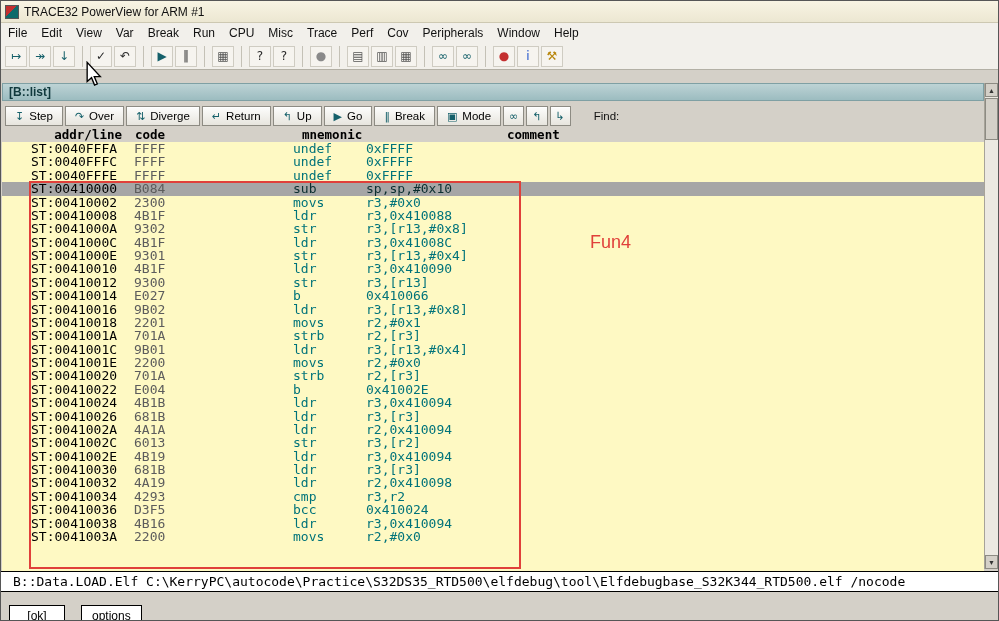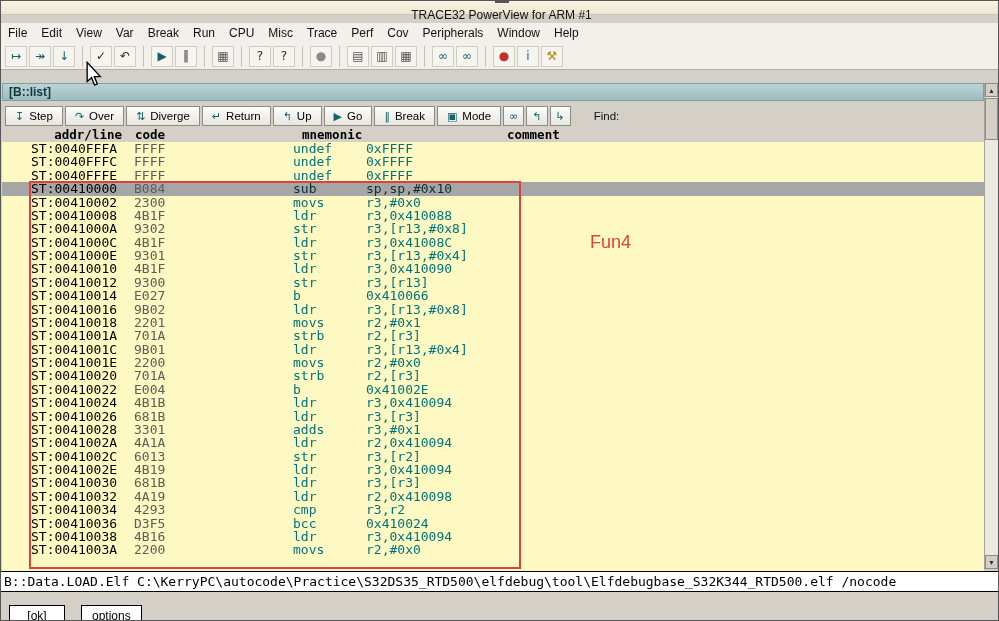--- a/index.html
+++ b/index.html
@@ -3,24 +3,24 @@
 <meta charset="utf-8">
 <style>
   * { margin:0; padding:0; box-sizing:border-box; }
   html,body { background:#9a9a9a; }
   body { font-family:"Liberation Sans", sans-serif; }
 
   .app { position:relative; width:999px; height:621px; background:#d4d0c8;
          border:1px solid #565656; overflow:hidden; }
 
   
-  .titlebar { position:absolute; top:0; left:0; right:0; height:14px;
+  .titlebar { position:absolute; top:0; left:0; right:0; height:22px;
               background:linear-gradient(#f8f4e3,#ece7d2);
               border-bottom:1px solid #cdc8b2;
-              display:flex; align-items:center; gap:5px; padding-left:4px;flex-direction:column; }
+              display:flex; align-items:center; gap:5px; padding-left:4px; }
   .app-icon { width:14px; height:14px; border:1px solid #555;
               background:linear-gradient(135deg,#c43030 0 45%,#0e6b6b 45% 100%); }
   .title-text { font-size:12px; color:#111; }
 
   
   .menubar { position:absolute; top:22px; left:0; right:0; height:20px;
              background:#f2f0eb; display:flex; align-items:center; font-size:12px; color:#111; }
   .menu-item { padding:3px 7px; cursor:default; }
 
   
@@ -91,21 +91,21 @@
   
   .red-rect { position:absolute; left:28px; top:180px; width:492px; height:388px;
               border:2px solid var(--annotation-red,#e0403a); pointer-events:none; z-index:6; }
   .fun4 { position:absolute; left:589px; top:231px; color:var(--annotation-red,#e0403a);
           font-weight:normal; font-size:18px; z-index:6; }
 
   
   .cmdline { position:absolute; top:570px; left:0; right:0; height:21px; background:#fff;
              border-top:1px solid #000; border-bottom:1px solid #000;
              font-family:"DejaVu Sans Mono", monospace; font-size:13px; line-height:19px;
-             padding-left:3px; white-space:nowrap; overflow:hidden; color:#000; }
+             padding-left:12px; white-space:nowrap; overflow:hidden; color:#000; }
   .msgline { position:absolute; top:591px; left:0; right:0; height:13px; background:#d4d0c8; }
   .softkeys { position:absolute; top:604px; left:0; right:0; height:17px; background:#d4d0c8;
               display:flex; gap:16px; padding-left:8px; overflow:hidden; }
   .softkey { height:22px; min-width:56px; background:#fff; border:1px solid #000;
              font-size:12px; padding:2px 10px; cursor:default;
              font-family:"Liberation Sans", sans-serif; }
 
   .cursor { position:absolute; left:84px; top:60px; z-index:9; pointer-events:none; }
 </style>
 </head>
@@ -367,27 +367,20 @@
     <span class="c-op">r3,0x410094</span>
   </div>
         <div class="row">
     <span class="c-addr">ST:00410026</span>
     <span class="c-code">681B</span>
     <span class="c-label"></span>
     <span class="c-mn">ldr</span>
     <span class="c-op">r3,[r3]</span>
   </div>
         <div class="row">
-    <span class="c-addr">ST:00410028</span>
-    <span class="c-code">3301</span>
-    <span class="c-label"></span>
-    <span class="c-mn">adds</span>
-    <span class="c-op">r3,#0x1</span>
-  </div>
-        <div class="row">
     <span class="c-addr">ST:0041002A</span>
     <span class="c-code">4A1A</span>
     <span class="c-label"></span>
     <span class="c-mn">ldr</span>
     <span class="c-op">r2,0x410094</span>
   </div>
         <div class="row">
     <span class="c-addr">ST:0041002C</span>
     <span class="c-code">6013</span>
     <span class="c-label"></span>

